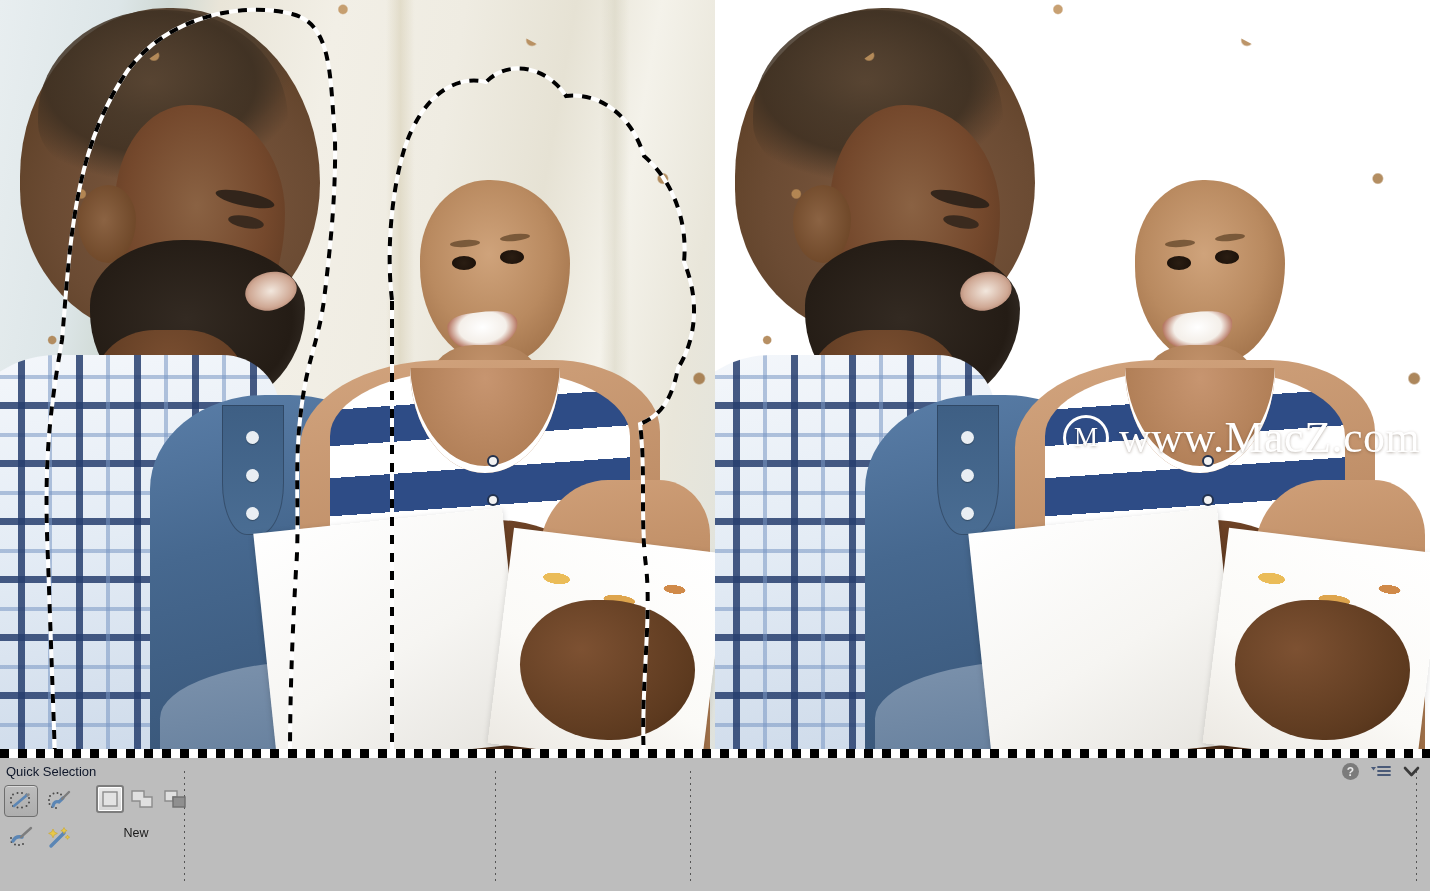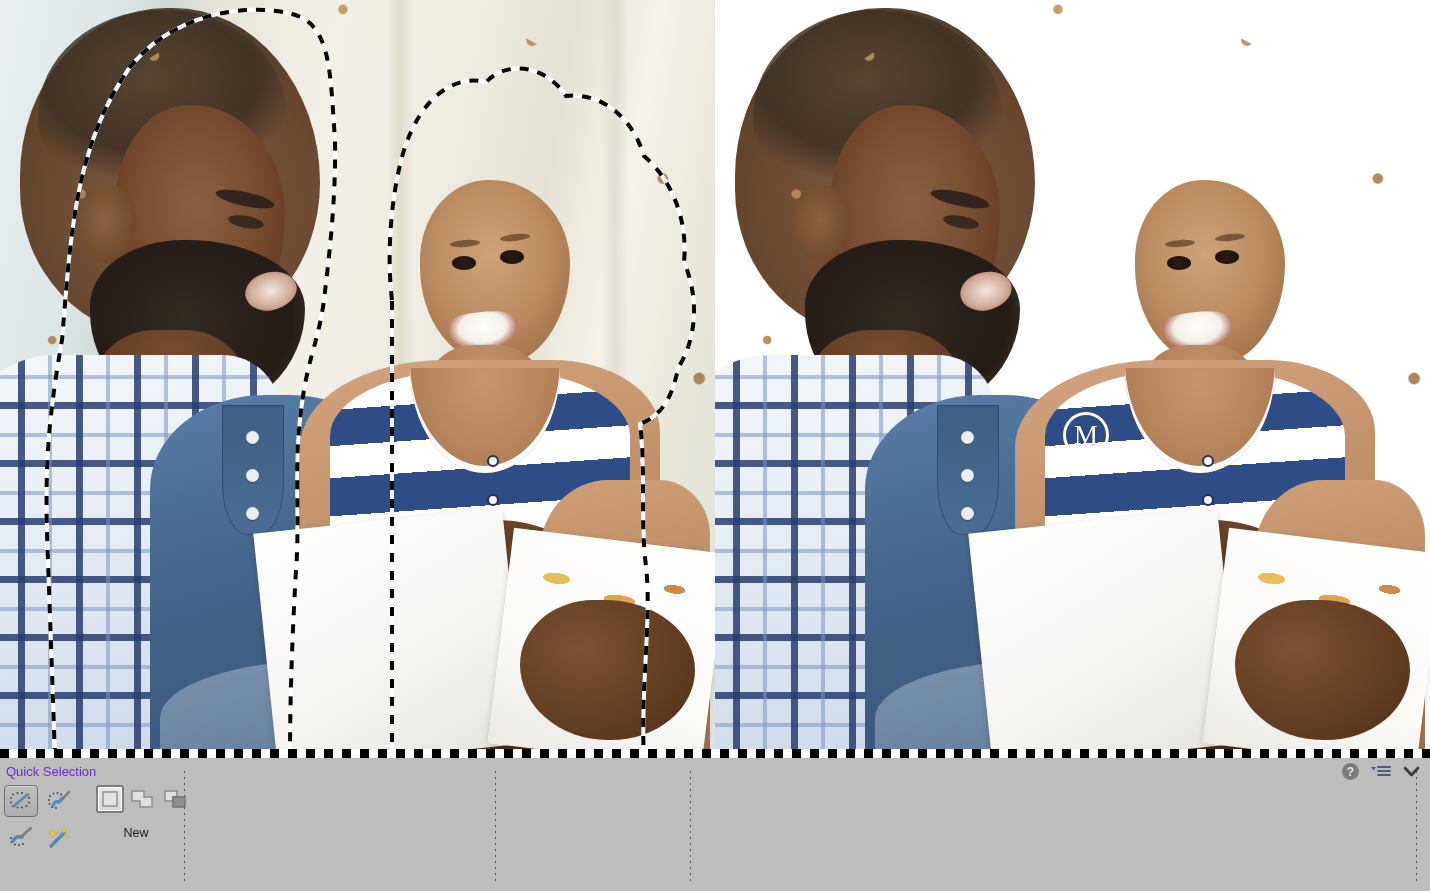--- a/index.html
+++ b/index.html
@@ -275,21 +275,21 @@
   }
   
   .canvas-bottom-ants{
     position:absolute; left:0; top:749px; width:1430px; height:9px;
     background:
       repeating-linear-gradient(90deg, #000 0 9px, #fff 9px 18px);
     z-index: 30;
   }
   .panel-title {
     position: absolute; left: 6px; top: 7px;
-    font-size: 13px; color: #6d28d9;
+    font-size: 13px; color: #0f172a;
   }
 
   .vsep {
     position: absolute; top: 14px; height: 112px; width: 1px;
     background: repeating-linear-gradient(180deg,#555 0 2px, rgba(0,0,0,0) 2px 6px);
   }
 
   
   .tools { position: absolute; left: 4px; top: 28px; width: 80px; }
   .tool-btn {
@@ -450,20 +450,21 @@
         <div class="man-arm"></div>
         <div class="kid-arm"></div>
 
         <div class="book-left"></div>
         <div class="book-right"></div>
         <div class="man-hand"></div>
       </div>
 
       <div class="watermark">
         <span class="wm-logo">M</span>
+        <span class="wm-text">www.MacZ.com</span>
       </div>
     </div>
   </div>
 
   <div class="canvas-bottom-ants"></div>
 
   <div class="options-bar">
 
     <div class="panel-title">Quick Selection</div>
 

